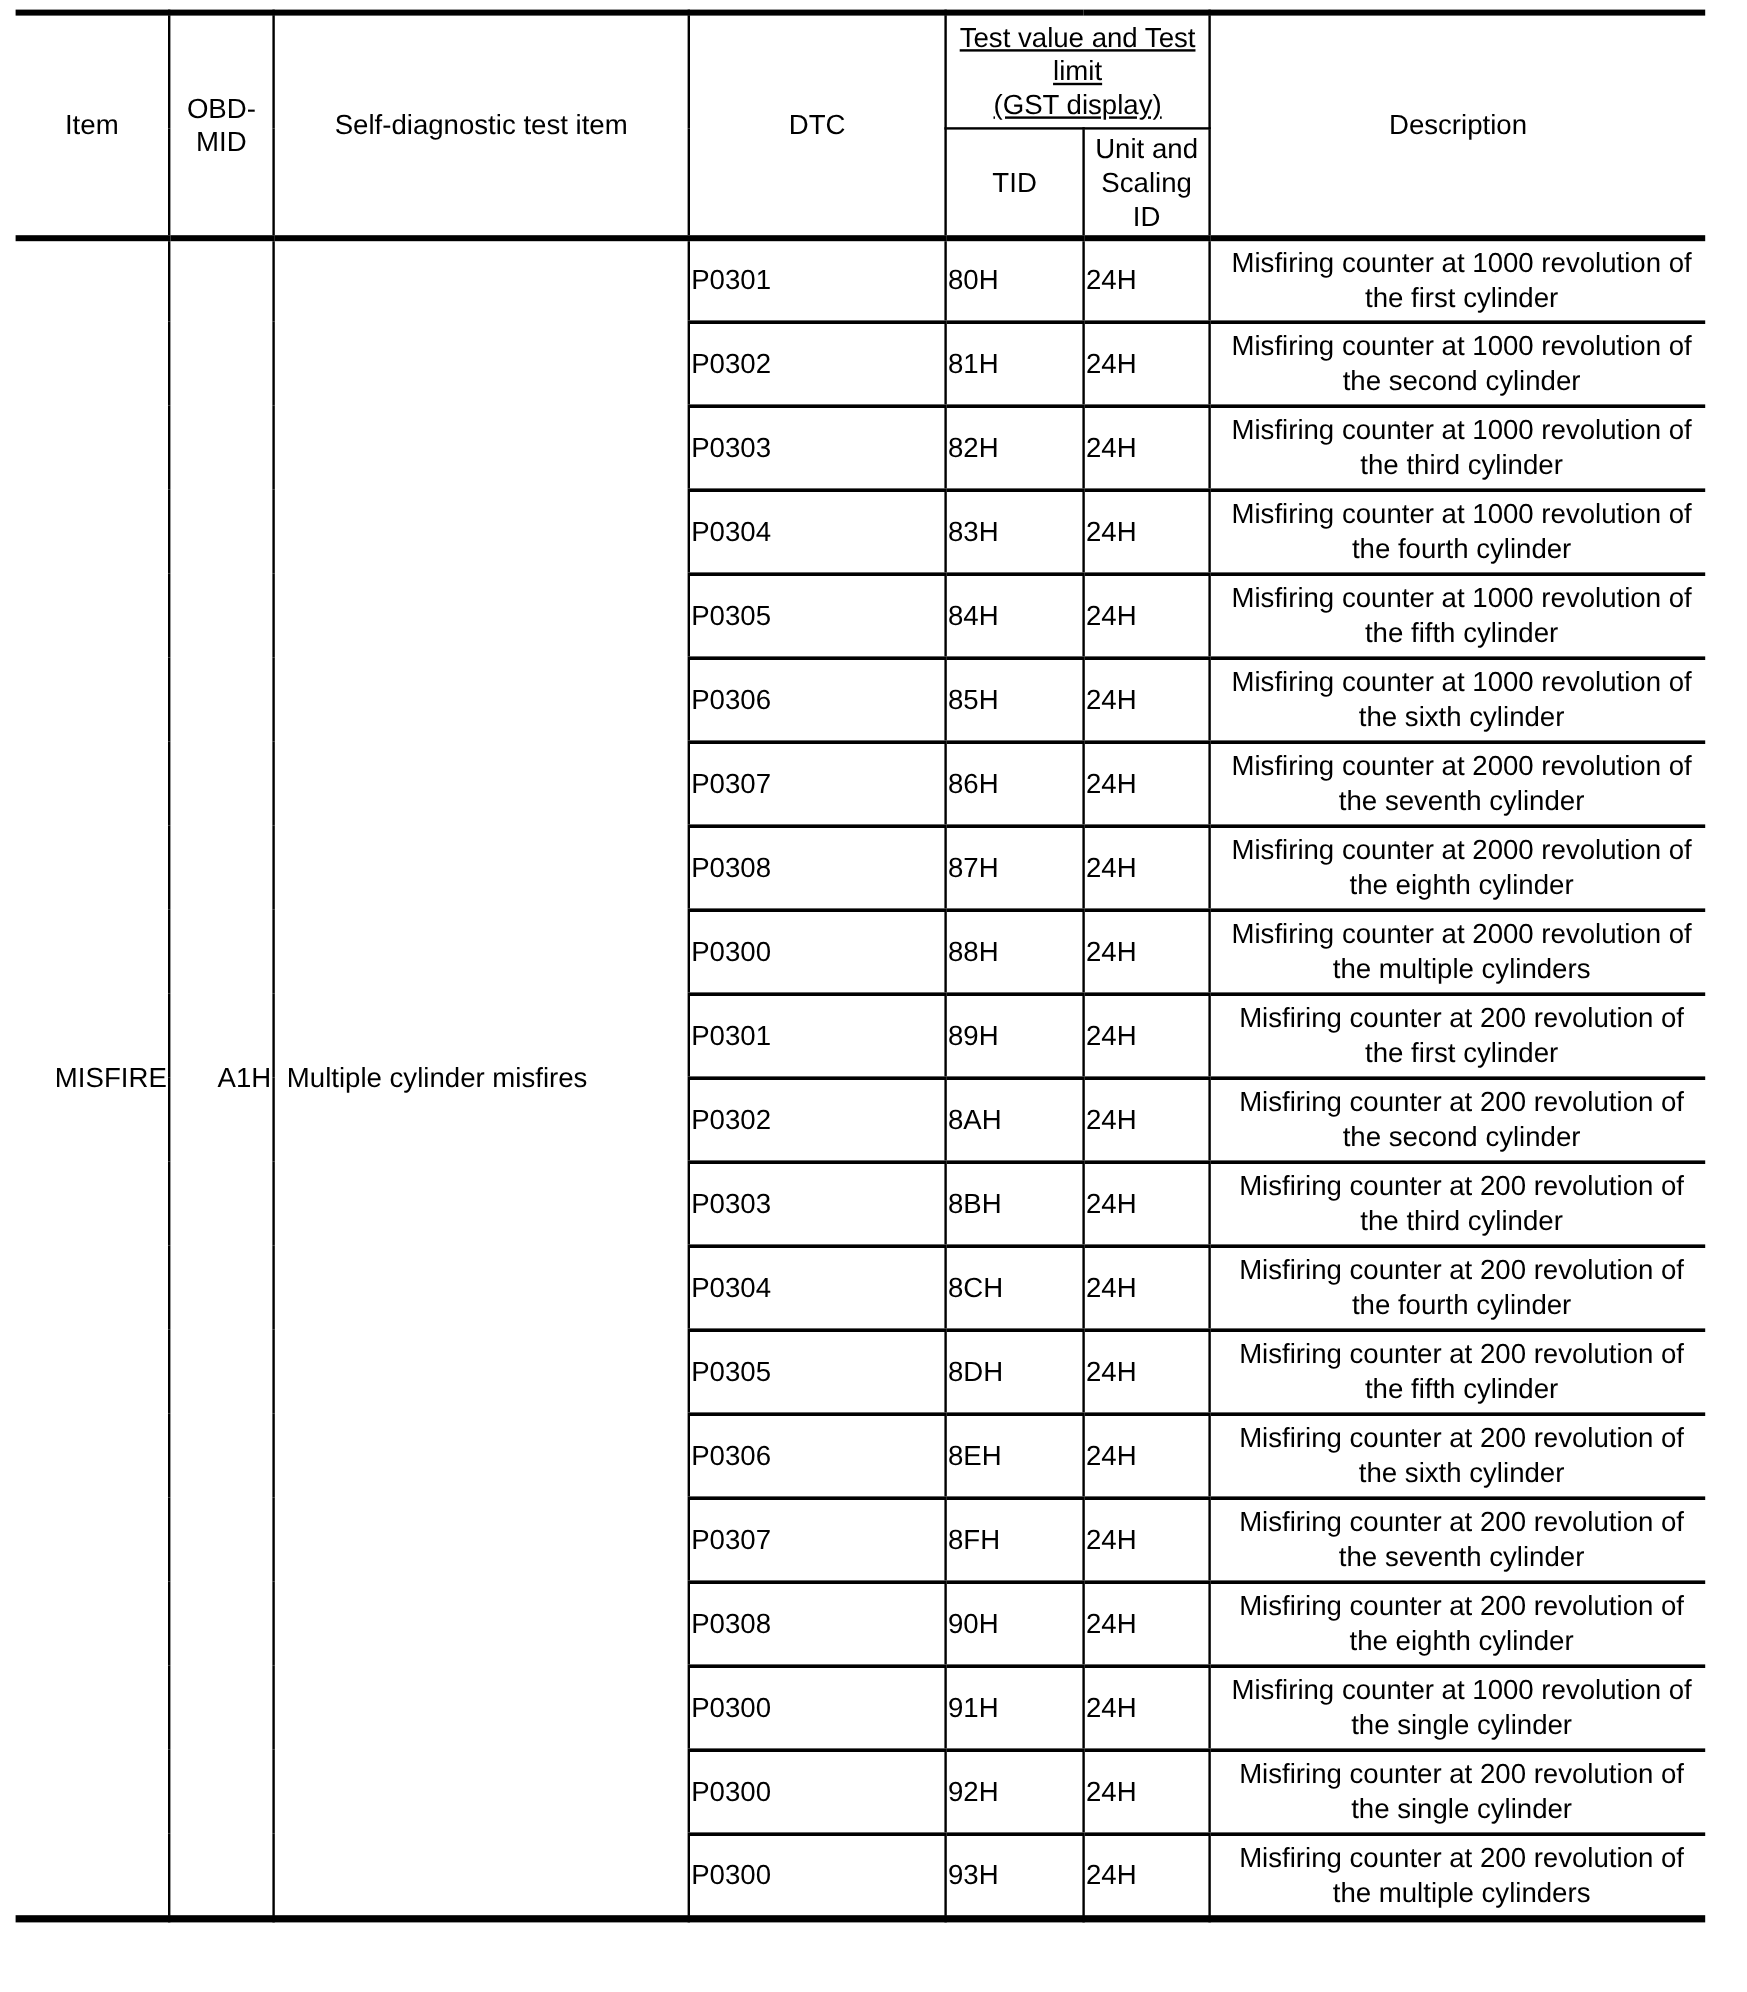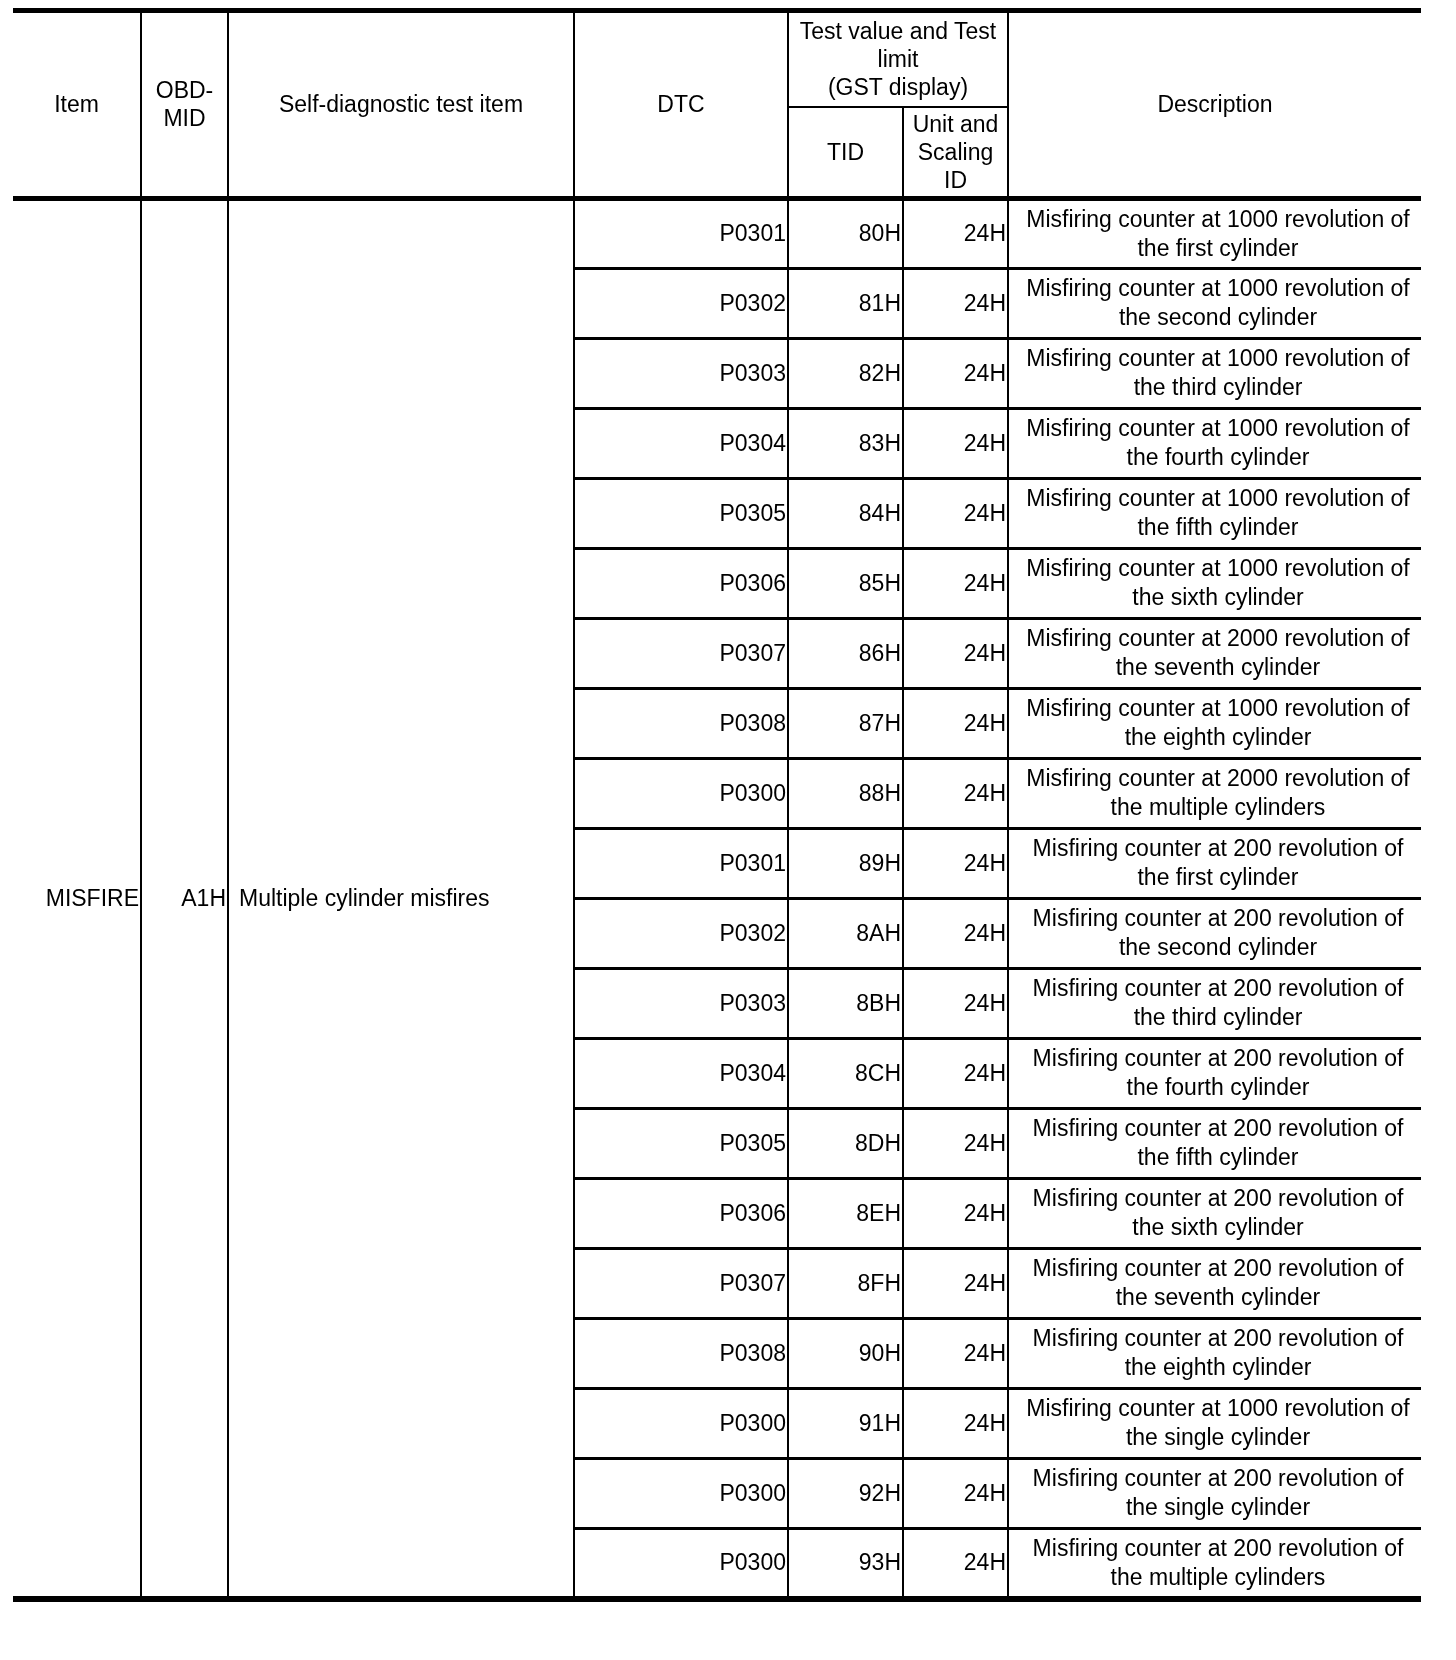--- a/index.html
+++ b/index.html
@@ -31,33 +31,33 @@
     color: #000;
     overflow: hidden;
   }
   thead th {
     text-align: center;
     line-height: 28px;
     padding: 2px 4px;
   }
   thead tr.h1 { height: 96px; }
   thead tr.h2 { height: 88px; }
-  .blk { display: block; }
+  .blk { display: block; text-decoration: underline; }
   tbody tr { height: 70px; }
   tbody td {
     border-top-width: 3px;
     border-bottom-width: 3px;
     line-height: 29px;
   }
   tbody tr:first-child td { border-top: 5px solid #000; }
   .e-l { border-left: 0 !important; }
   .e-r { border-right: 0 !important; }
   .c-item, .c-obd { text-align: right; }
   .c-testitem { text-align: left; padding-left: 10px; }
-  .c-dtc, .c-tid, .c-unit { text-align: right; }
+  .c-dtc, .c-tid, .c-unit { text-align: left; }
   .c-desc {
     text-align: center;
     padding: 4px 4px 4px 10px;
   }
 </style>
 </head>
 <body>
 
 <div class="page">
   <table class="diag">
@@ -130,21 +130,21 @@
         <tr>
       <td class="c-dtc">P0307</td>
       <td class="c-tid">86H</td>
       <td class="c-unit">24H</td>
       <td class="c-desc e-r">Misfiring counter at 2000 revolution of the seventh cylinder</td>
     </tr>
         <tr>
       <td class="c-dtc">P0308</td>
       <td class="c-tid">87H</td>
       <td class="c-unit">24H</td>
-      <td class="c-desc e-r">Misfiring counter at 1000 revolution of the eighth cylinder</td>
+      <td class="c-desc e-r">Misfiring counter at 2000 revolution of the eighth cylinder</td>
     </tr>
         <tr>
       <td class="c-dtc">P0300</td>
       <td class="c-tid">88H</td>
       <td class="c-unit">24H</td>
       <td class="c-desc e-r">Misfiring counter at 2000 revolution of the multiple cylinders</td>
     </tr>
         <tr>
       <td class="c-dtc">P0301</td>
       <td class="c-tid">89H</td>

